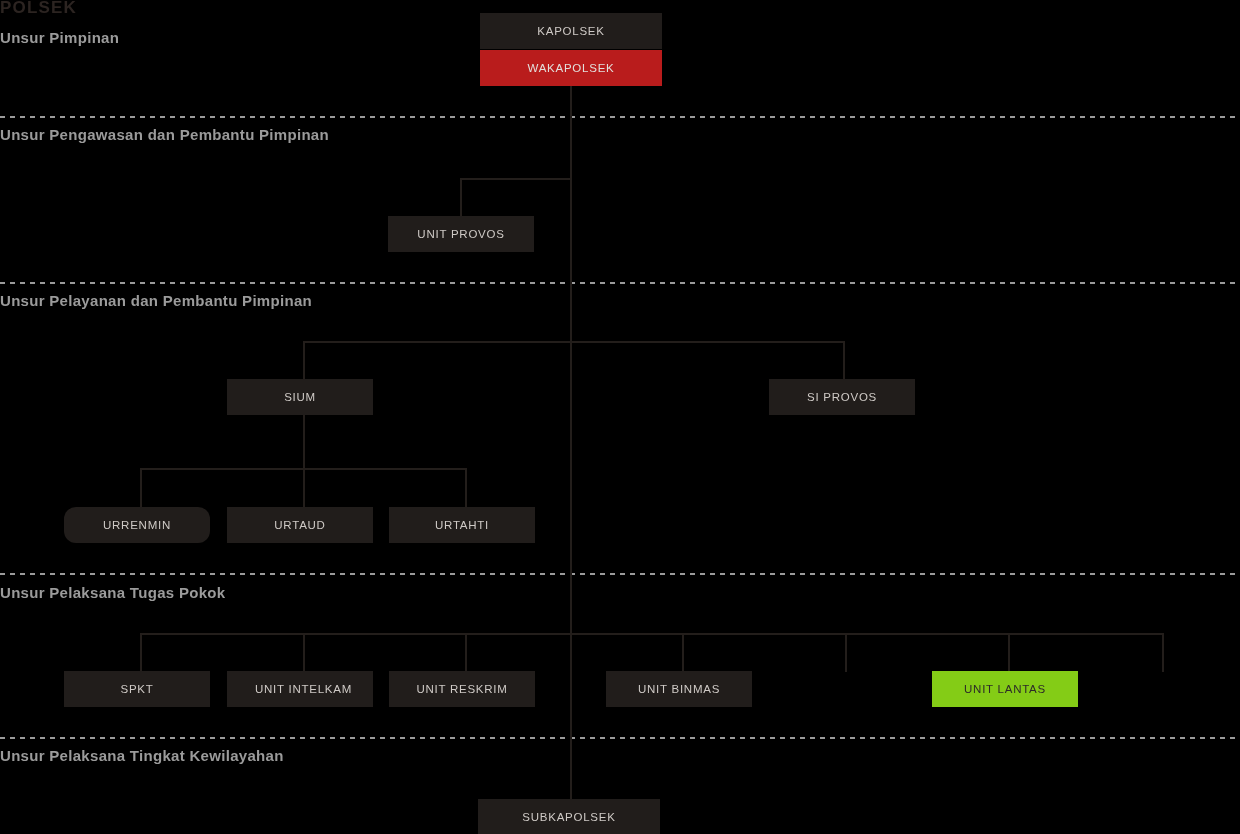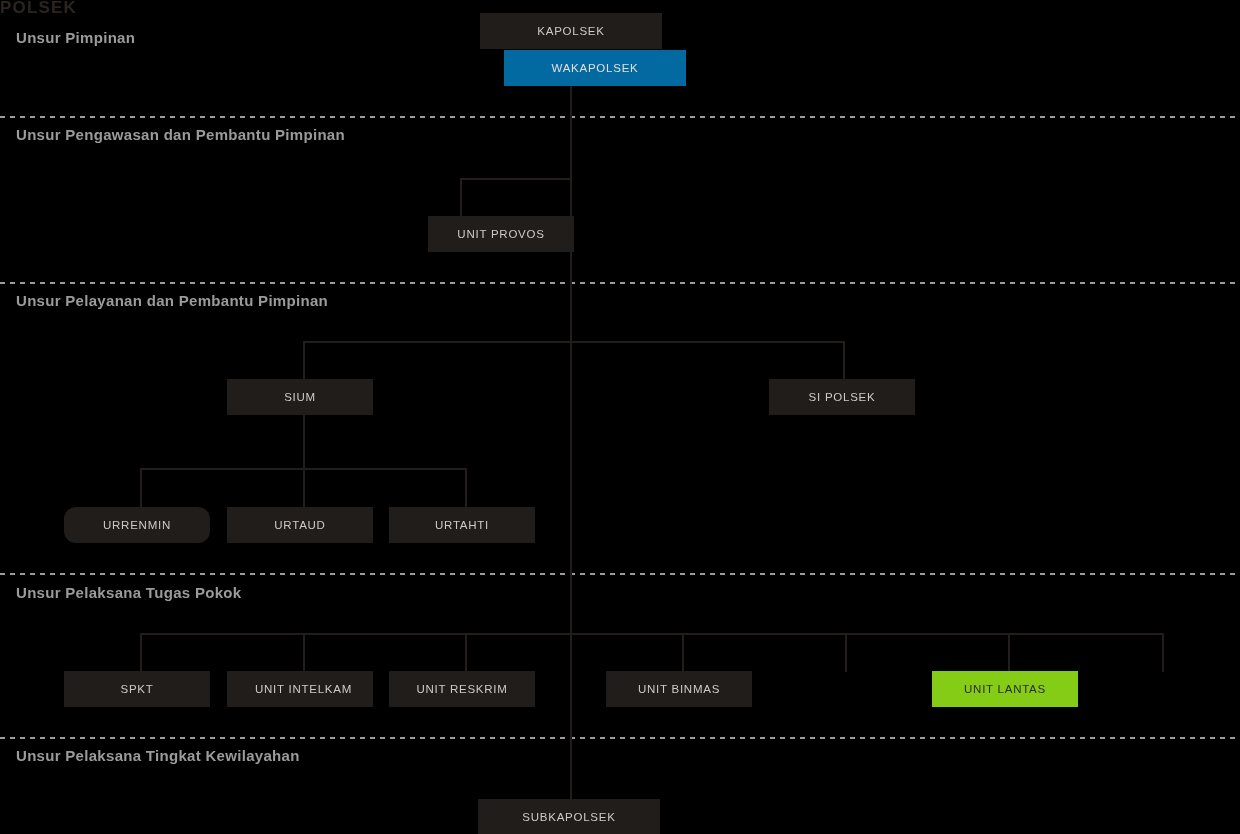--- a/index.html
+++ b/index.html
@@ -15,21 +15,21 @@
   #chart {
     position: relative;
     width: 1240px;
     height: 834px;
     background: #000000;
   }
 
   
   .section-label {
     position: absolute;
-    left: 16px;
+    left: 0;
     color: #9b9b9b;
     font-size: 15px;
     font-weight: bold;
     letter-spacing: 0.3px;
     white-space: nowrap;
     line-height: 1.1;
   }
 
   .chart-title {
     position: absolute;
@@ -61,21 +61,21 @@
     display: flex;
     align-items: center;
     justify-content: center;
     text-align: center;
     font-size: 11.5px;
     letter-spacing: 0.75px;
     white-space: nowrap;
     z-index: 5;
   }
   .node.dark  { background: #211d1b; color: #cfcac6; }
-  .node.gray  { background: #0369a1; color: #e2dedb; margin-left: 24px; }
+  .node.gray  { background: #b91c1c; color: #e2dedb; }
   .node.light { background: #84cc16; color: #2d2a28; }
 
   
   .line {
     position: absolute;
     background: #231e1b;
     z-index: 1;
   }
   .line.v { width: 2px; }
   .line.h { height: 2px; }
@@ -118,24 +118,24 @@
   <div class="line v" style="left:303px;  top:633px; height:39px;"></div>
   <div class="line v" style="left:465px;  top:633px; height:39px;"></div>
   <div class="line v" style="left:682px;  top:633px; height:39px;"></div>
   <div class="line v" style="left:845px;  top:633px; height:39px;"></div>
   <div class="line v" style="left:1008px; top:633px; height:39px;"></div>
   <div class="line v" style="left:1162px; top:633px; height:39px;"></div>
 
   <div class="node dark" style="left:480px; top:13px;  width:182px; height:36px;">KAPOLSEK</div>
   <div class="node gray" style="left:480px; top:50px;  width:182px; height:36px;">WAKAPOLSEK</div>
 
-  <div class="node dark" style="left:388px; top:216px; width:146px; height:36px;margin-left:40px;">UNIT PROVOS</div>
+  <div class="node dark" style="left:388px; top:216px; width:146px; height:36px;">UNIT PROVOS</div>
 
   <div class="node dark" style="left:227px; top:379px; width:146px; height:36px;">SIUM</div>
-  <div class="node dark" style="left:769px; top:379px; width:146px; height:36px;">SI POLSEK</div>
+  <div class="node dark" style="left:769px; top:379px; width:146px; height:36px;">SI PROVOS</div>
 
   <div class="node dark" style="left:64px;  top:507px; width:146px; height:36px;border-radius:12px;">URRENMIN</div>
   <div class="node dark" style="left:227px; top:507px; width:146px; height:36px;">URTAUD</div>
   <div class="node dark" style="left:389px; top:507px; width:146px; height:36px;">URTAHTI</div>
 
   <div class="node dark" style="left:64px;   top:671px; width:146px; height:36px;">SPKT</div>
   <div class="node dark" style="left:227px;  top:671px; width:146px; height:36px;padding-left:7px;">UNIT INTELKAM</div>
   <div class="node dark" style="left:389px;  top:671px; width:146px; height:36px;">UNIT RESKRIM</div>
   <div class="node dark" style="left:606px;  top:671px; width:146px; height:36px;">UNIT BINMAS</div>
   <div class="node light" style="left:932px;  top:671px; width:146px; height:36px;">UNIT LANTAS</div>

